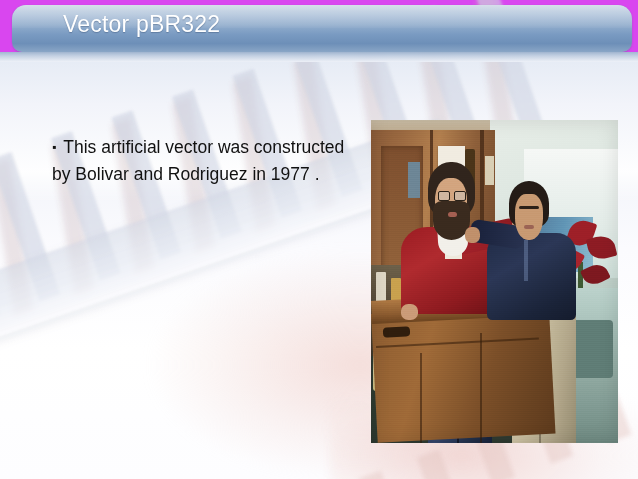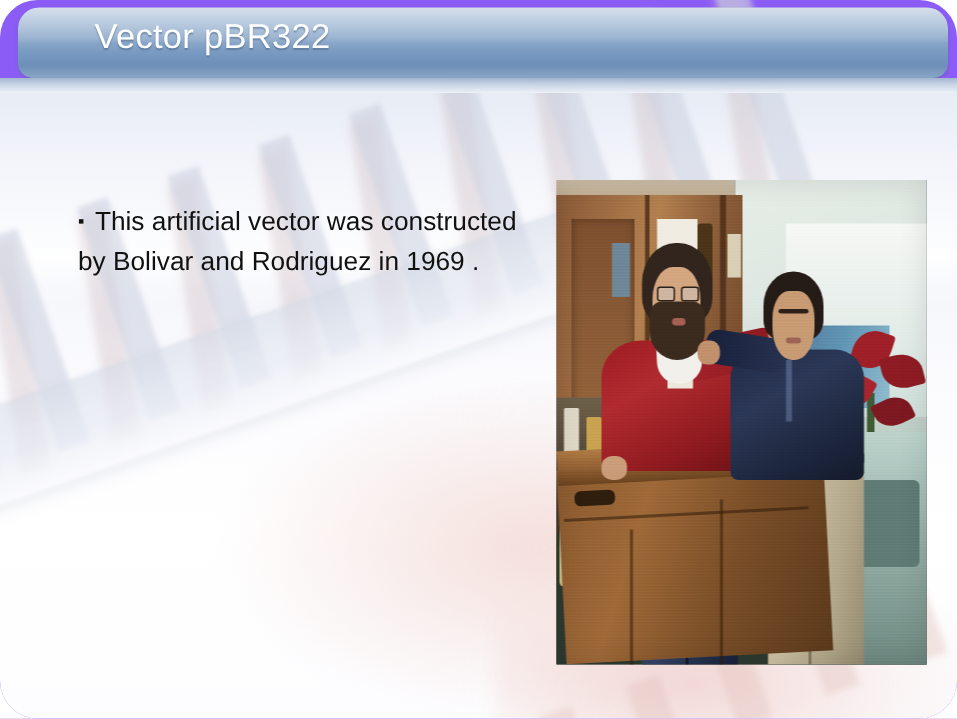--- a/index.html
+++ b/index.html
@@ -5,23 +5,22 @@
   html, body {
     margin: 0;
     padding: 0;
     background: #ffffff;
   }
   #slide {
     position: relative;
     width: 638px;
     height: 479px;
     overflow: hidden;
-    background: #8b5cf6;
+    background: #d946ef;
     font-family: "Liberation Sans", sans-serif;
-    border-radius: 25px;
   }
 
   
   .bg-layer {
     position: absolute;
     inset: 0;
     overflow: hidden;
     pointer-events: none;
   }
   .bg-wash {
@@ -397,21 +396,21 @@
     <div class="tines"></div>
     <div class="comb"></div>
     <div class="comb2"></div>
   </div>
 
   <div class="title-bar"></div>
   <div class="title-underbar"></div>
   <div class="title-text">Vector pBR322</div>
 
   <div class="body-text">
-    <p class="para"><span class="bullet-mark">▪</span><span>This artificial  vector was constructed by Bolivar and Rodriguez in 1969 .</span></p>
+    <p class="para"><span class="bullet-mark">▪</span><span>This artificial  vector was constructed by Bolivar and Rodriguez in 1977 .</span></p>
   </div>
 
   <div class="photo">
     <div class="ph wall-left-top"></div>
     <div class="ph wall-right"></div>
     <div class="ph cabinet"></div>
     <div class="ph cab-panel"></div>
     <div class="ph cab-door-edge"></div>
     <div class="ph cab-door-edge2"></div>
     <div class="ph paper-note"></div>

